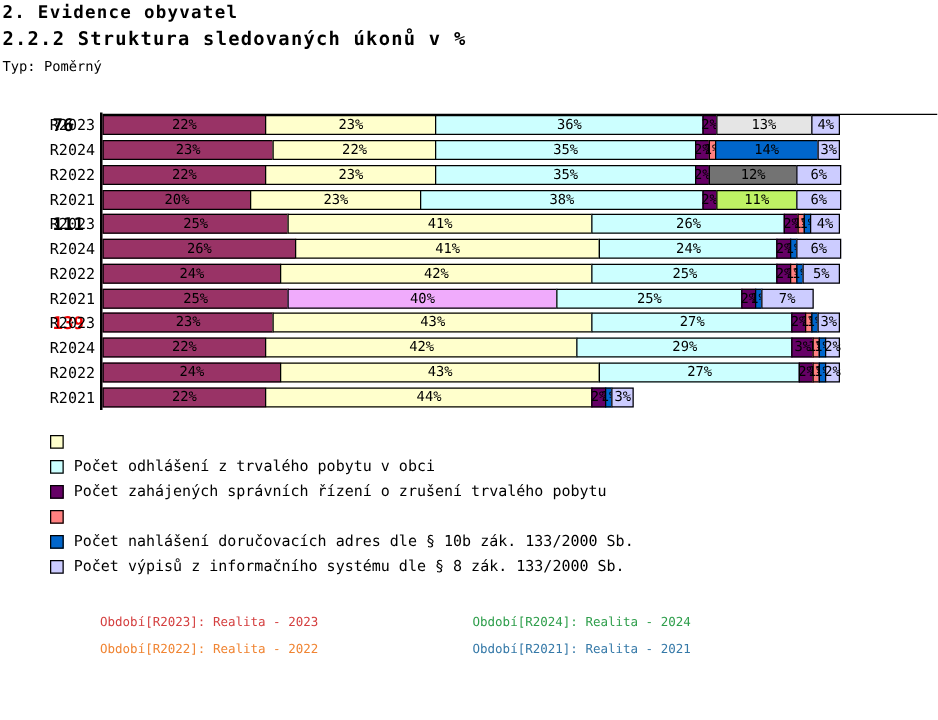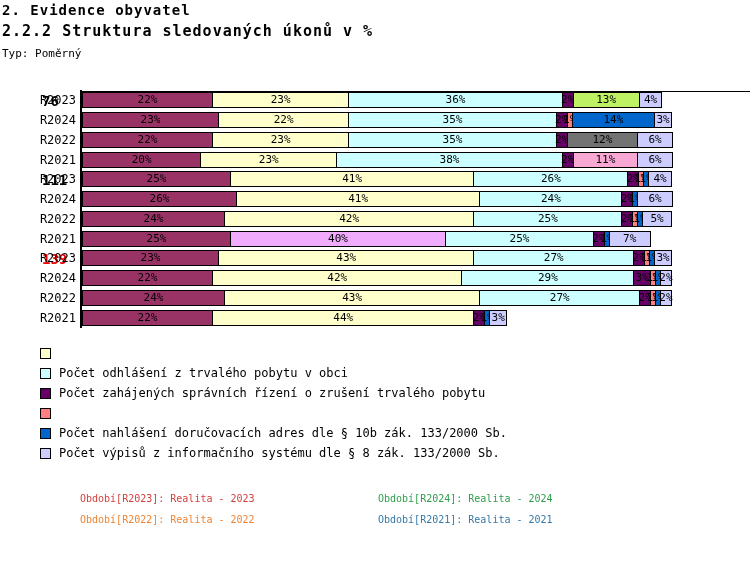--- a/index.html
+++ b/index.html
@@ -44,21 +44,21 @@
   <div class="axis-v"></div>
   <div class="frame-top"></div>
   <div id="chart-groups">
       <div class="group-label" style="top: 3px; color: rgb(0, 0, 0);">76</div>
       <div class="row-label" style="top: 2px;">R2023</div>
       <div class="bar-row" style="top: 2px;">
         <div class="seg" style="width: 131.12px; background: rgb(153, 51, 102);">22%</div>
         <div class="seg" style="width: 137.08px; background: rgb(255, 255, 204);">23%</div>
         <div class="seg" style="width: 214.56px; background: rgb(204, 255, 255);">36%</div>
         <div class="seg" style="width: 11.92px; background: rgb(102, 0, 102);">2%</div>
-        <div class="seg" style="width: 67px; background: #bef264;">13%</div>
+        <div class="seg" style="width: 77px; background: #e5e5e5;">13%</div>
         <div class="seg" style="width: 23.84px; background: rgb(204, 204, 255);">4%</div>
       </div>
       <div class="row-label" style="top: 22px;">R2024</div>
       <div class="bar-row" style="top: 22px;">
         <div class="seg" style="width: 137.08px; background: rgb(153, 51, 102);">23%</div>
         <div class="seg" style="width: 131.12px; background: rgb(255, 255, 204);">22%</div>
         <div class="seg" style="width: 208.6px; background: rgb(204, 255, 255);">35%</div>
         <div class="seg" style="width: 11.92px; background: rgb(102, 0, 102);">2%</div>
         <div class="seg" style="width: 5.96px; background: rgb(255, 128, 128);">1%</div>
         <div class="seg" style="width: 83.44px; background: rgb(0, 102, 204);">14%</div>
@@ -72,21 +72,21 @@
         <div class="seg" style="width: 11.92px; background: rgb(102, 0, 102);">2%</div>
         <div class="seg" style="width: 71.52px; background: #737373;">12%</div>
         <div class="seg" style="width: 35.76px; background: rgb(204, 204, 255);">6%</div>
       </div>
       <div class="row-label" style="top: 62px;">R2021</div>
       <div class="bar-row" style="top: 62px;">
         <div class="seg" style="width: 119.2px; background: rgb(153, 51, 102);">20%</div>
         <div class="seg" style="width: 137.08px; background: rgb(255, 255, 204);">23%</div>
         <div class="seg" style="width: 226.48px; background: rgb(204, 255, 255);">38%</div>
         <div class="seg" style="width: 11.92px; background: rgb(102, 0, 102);">2%</div>
-        <div class="seg" style="width: 65.56px; background: #f9a8d4;">11%</div>
+        <div class="seg" style="width: 65.56px; background: #bef264;">11%</div>
         <div class="seg" style="width: 35.76px; background: rgb(204, 204, 255);">6%</div>
       </div>
       <div class="group-label" style="top: 82px; color: #000000;">111</div>
       <div class="row-label" style="top: 81px;">R2023</div>
       <div class="bar-row" style="top: 81px;">
         <div class="seg" style="width: 149px; background: rgb(153, 51, 102);">25%</div>
         <div class="seg" style="width: 244.36px; background: rgb(255, 255, 204);">41%</div>
         <div class="seg" style="width: 154.96px; background: rgb(204, 255, 255);">26%</div>
         <div class="seg" style="width: 11.92px; background: rgb(102, 0, 102);">2%</div>
         <div class="seg" style="width: 5.96px; background: rgb(255, 128, 128);">1%</div>

